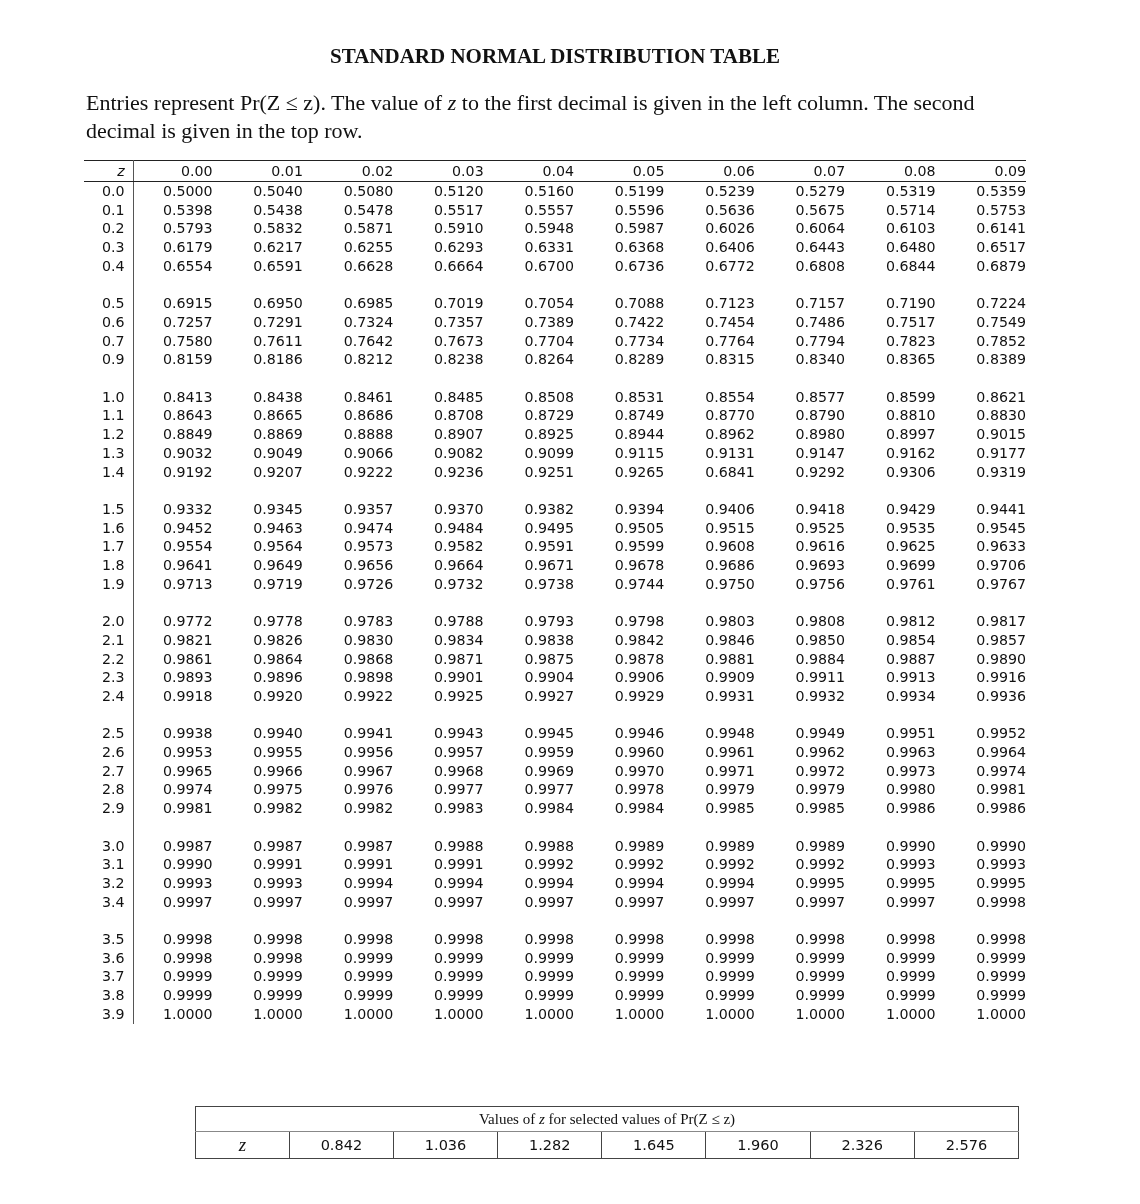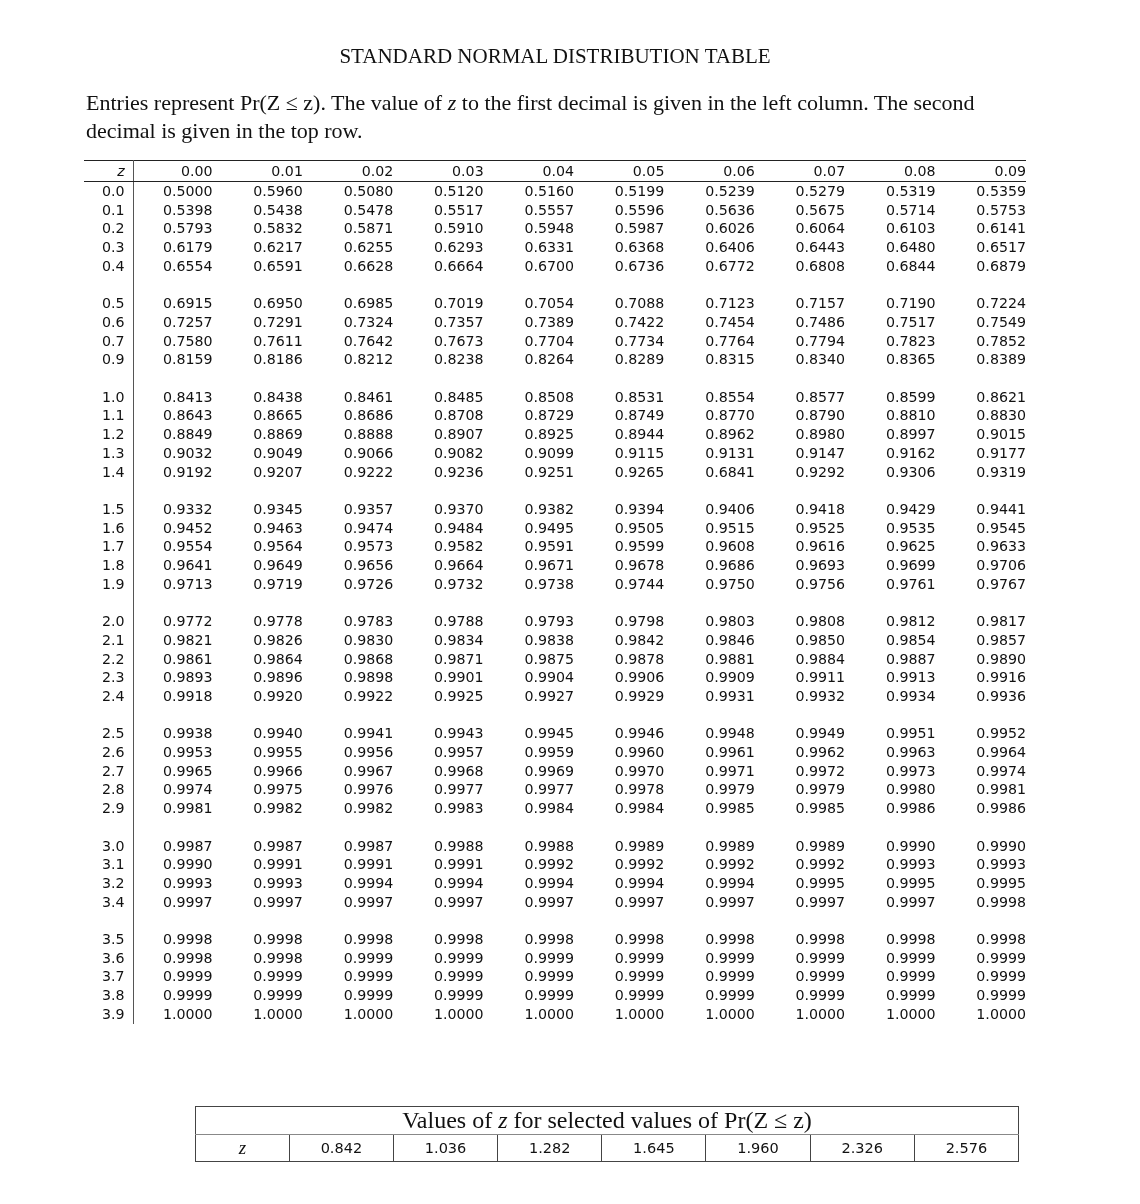--- a/index.html
+++ b/index.html
@@ -1,19 +1,19 @@
 <!DOCTYPE html>
 <html><head>
   <meta charset="utf-8">
   <style>
     html, body { margin: 0; padding: 0; background: #ffffff; }
     body { width: 1140px; height: 1204px; position: relative; overflow: hidden; color: #111; }
     .title {
       position: absolute; left: 0; width: 1110px; top: 44px; text-align: center;
-      font-family: "Liberation Serif", serif; font-weight: normal; font-size: 21px; letter-spacing: 0px;
+      font-family: "Liberation Serif", serif; font-weight: bold; font-size: 21px; letter-spacing: 0px;
     }
     .intro {
       position: absolute; left: 86px; top: 89px; width: 920px;
       font-family: "Liberation Serif", serif; font-size: 22px; line-height: 28px;
     }
     .intro i { font-style: italic; }
     .main-table {
       position: absolute; left: 84px; top: 160px; width: 942px;
       border-collapse: collapse;
       font-family: "DejaVu Sans", sans-serif; font-size: 14.2px;
@@ -25,21 +25,21 @@
     .main-table .zcol { width: 40px; padding-right: 8px; border-right: 1.5px solid #555; }
     .main-table thead .zcol { font-style: italic; }
     .main-table .vcol { width: 89.3px; }
     .main-table .vcol.c0 { width: 78px; }
     .main-table tr.gap td { height: 18.7px; }
     .sel-table {
       position: absolute; left: 195px; top: 1106px; width: 824px;
       border-collapse: collapse; font-family: "DejaVu Sans", sans-serif; font-size: 14.5px;
     }
     .sel-table td { border: 1.3px solid #444; text-align: center; height: 26px; padding: 0; }
-    .sel-table .cap { font-family: "Liberation Serif", serif; font-size: 24px; height: 24px; border-bottom: 1px solid #888; margin-top: 32px; }
+    .sel-table .cap { font-family: "Liberation Serif", serif; font-size: 15px; height: 24px; border-bottom: 1px solid #888; margin-top: 32px; }
     .sel-table .rowhead { font-family: "Liberation Serif", serif; font-size: 19px; width: 94px; }
     .sel-table .rowhead.ital { font-style: italic; }
     .sel-table .val { width: 104px; }
   </style>
 </head>
 <body>
 
 <div class="title">STANDARD NORMAL DISTRIBUTION TABLE</div>
 
 <div class="intro"><span>Entries represent Pr(Z ≤ z). The value of </span><i>z</i><span> to the first decimal is given in the left column. The second decimal is given in the top row.</span></div>
@@ -57,21 +57,21 @@
         <th class="vcol">0.06</th>
         <th class="vcol">0.07</th>
         <th class="vcol">0.08</th>
         <th class="vcol">0.09</th>
       </tr>
   </thead>
   <tbody id="main-body">
       <tr>
         <td class="zcol">0.0</td>
         <td class="vcol c0">0.5000</td>
-        <td class="vcol">0.5960</td>
+        <td class="vcol">0.5040</td>
         <td class="vcol">0.5080</td>
         <td class="vcol">0.5120</td>
         <td class="vcol">0.5160</td>
         <td class="vcol">0.5199</td>
         <td class="vcol">0.5239</td>
         <td class="vcol">0.5279</td>
         <td class="vcol">0.5319</td>
         <td class="vcol">0.5359</td>
       </tr>
       <tr>

